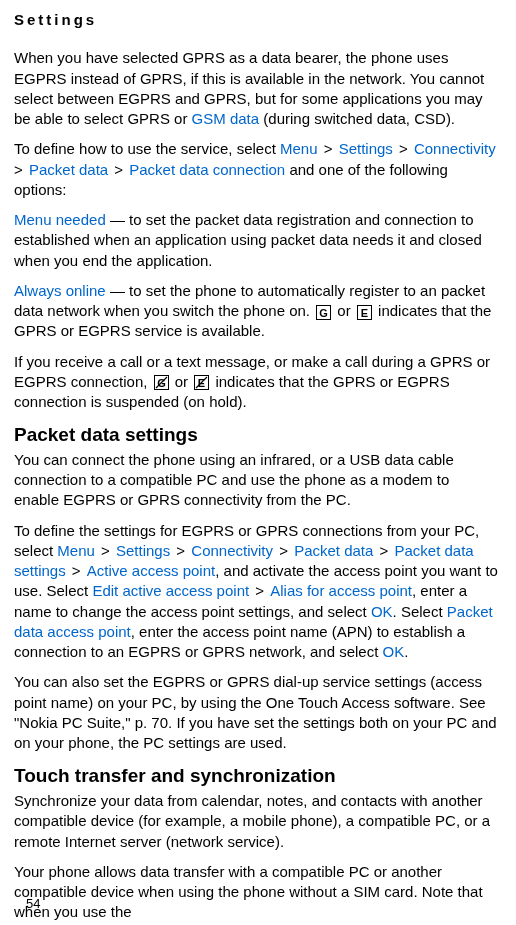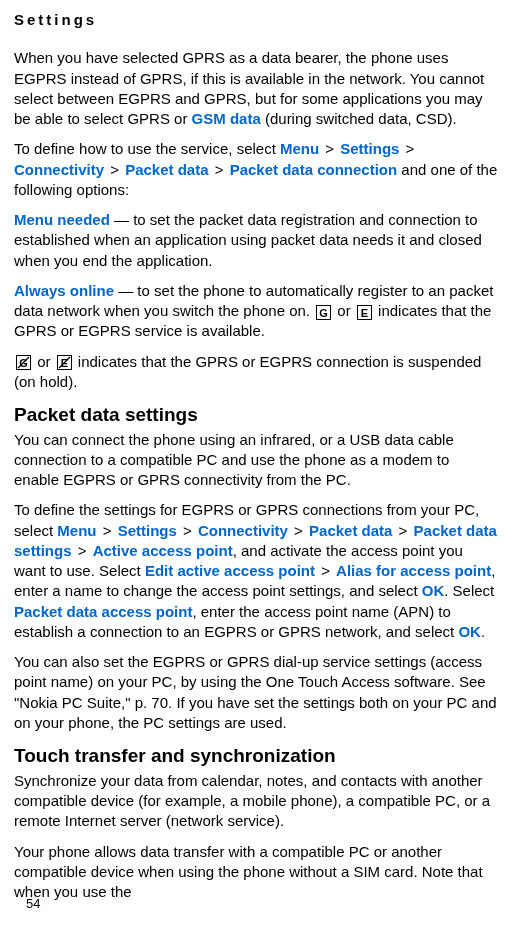--- a/index.html
+++ b/index.html
@@ -22,21 +22,21 @@
       font-size: 15px;
       font-weight: bold;
       letter-spacing: 3px;
       margin-bottom: 18px;
     }
     .para {
       margin-bottom: 10px;
     }
     .term {
       color: #0066cc;
-      font-weight: bold;
+      font-weight: normal;
     }
     .sep {
       color: #000000;
       font-weight: normal;
       margin: 0 2px;
     }
     .heading2 {
       font-size: 19px;
       font-weight: bold;
       margin-top: 6px;
@@ -79,21 +79,21 @@
   <span class="term">Always online</span><span> — to set the phone to automatically register to an packet data network when you switch the phone on. </span><span class="icon"><svg width="15" height="15" viewBox="0 0 15 15">
         <rect x="0.5" y="0.5" width="14" height="14" fill="none" stroke="#000" stroke-width="1"></rect>
         <text x="7.5" y="12" text-anchor="middle" font-size="11" font-weight="bold" fill="#000">G</text>
       </svg></span><span> or </span><span class="icon"><svg width="15" height="15" viewBox="0 0 15 15">
         <rect x="0.5" y="0.5" width="14" height="14" fill="none" stroke="#000" stroke-width="1"></rect>
         <text x="7.5" y="12" text-anchor="middle" font-size="11" font-weight="bold" fill="#000">E</text>
       </svg></span><span> indicates that the GPRS or EGPRS service is available.</span>
 </div>
 
 <div class="para">
-  <span class="icon"><svg width="15" height="15" viewBox="0 0 15 15">
+  <span>If you receive a call or a text message, or make a call during a GPRS or EGPRS connection, </span><span class="icon"><svg width="15" height="15" viewBox="0 0 15 15">
         <rect x="0.5" y="0.5" width="14" height="14" fill="none" stroke="#000" stroke-width="1"></rect>
         <text x="7.5" y="12" text-anchor="middle" font-size="11" font-weight="bold" fill="#000">G</text>
         <line x1="2" y1="13" x2="13" y2="2" stroke="#000" stroke-width="1.3"></line>
       </svg></span><span> or </span><span class="icon"><svg width="15" height="15" viewBox="0 0 15 15">
         <rect x="0.5" y="0.5" width="14" height="14" fill="none" stroke="#000" stroke-width="1"></rect>
         <text x="7.5" y="12" text-anchor="middle" font-size="11" font-weight="bold" fill="#000">E</text>
         <line x1="2" y1="13" x2="13" y2="2" stroke="#000" stroke-width="1.3"></line>
       </svg></span><span> indicates that the GPRS or EGPRS connection is suspended (on hold).</span>
 </div>
 

